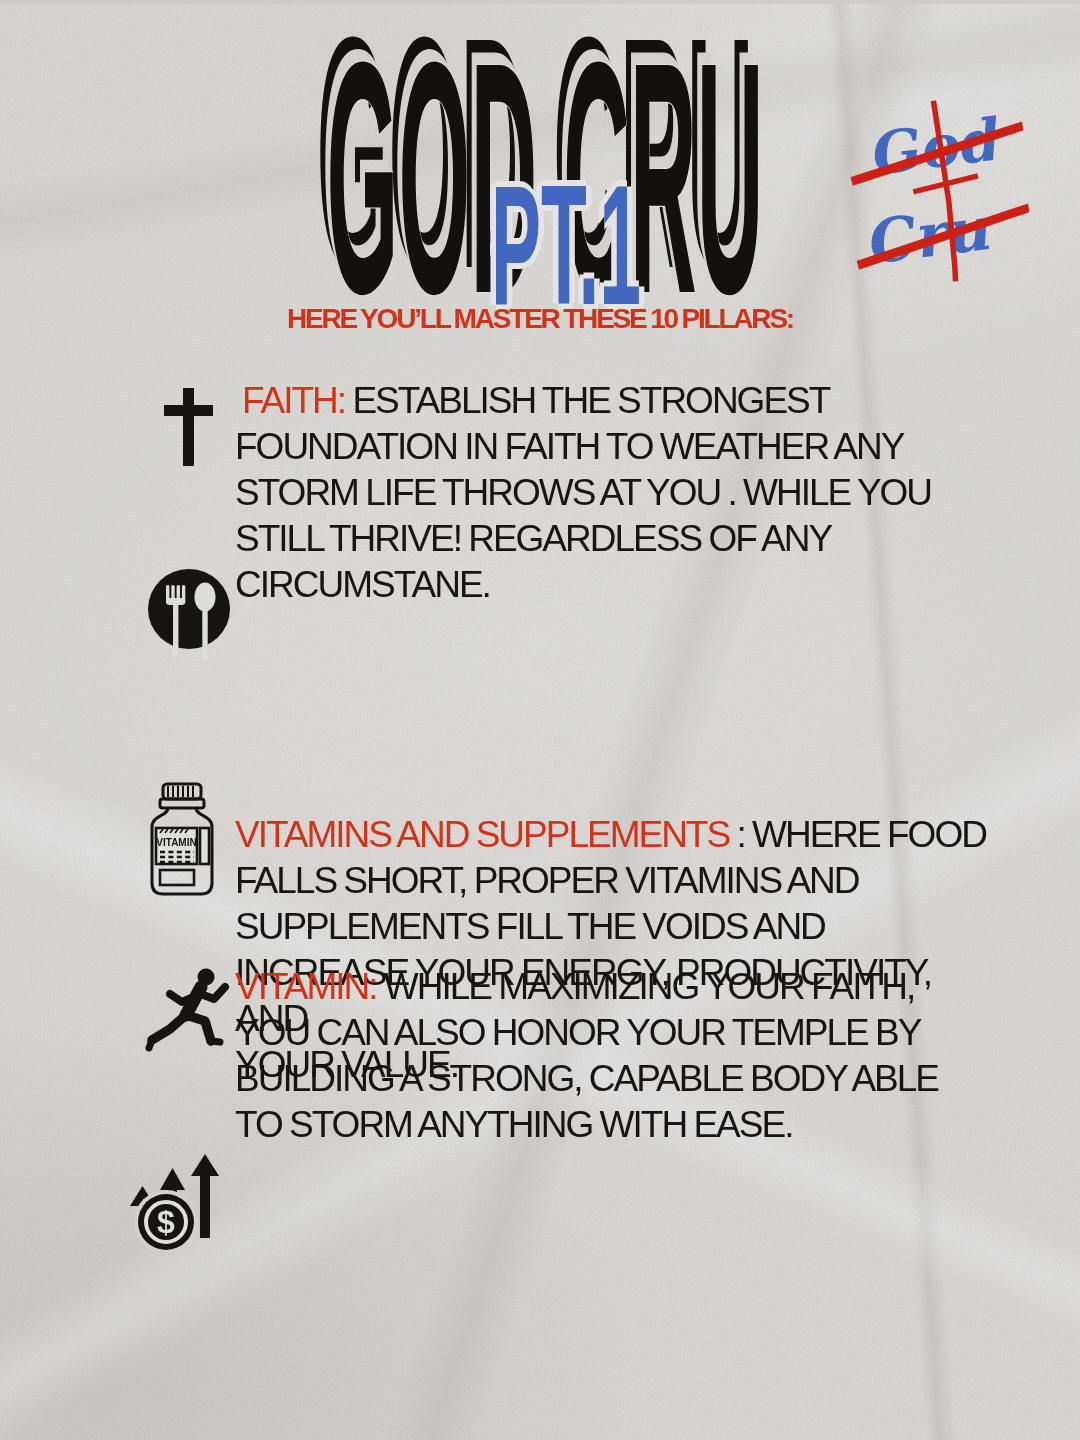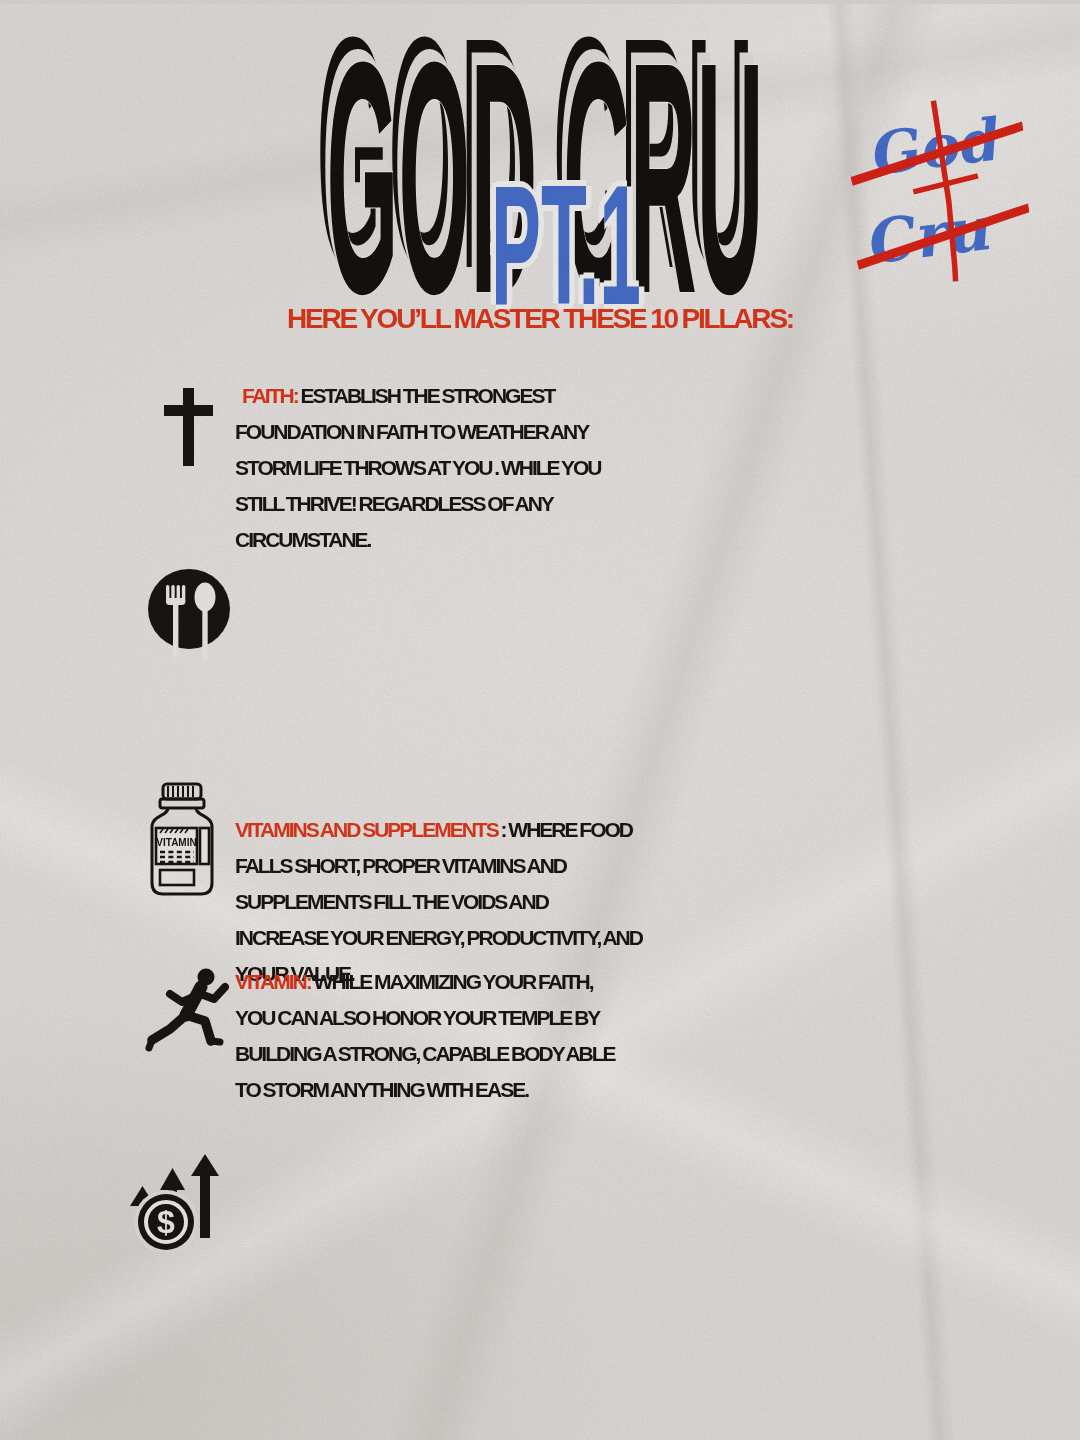--- a/index.html
+++ b/index.html
@@ -26,21 +26,21 @@
   .pt1-text{font-family:"Liberation Sans",sans-serif;font-weight:bold;font-size:60px;}
   .logo-svg{position:absolute;left:845px;top:78px;}
   .logo-word{font-family:"DejaVu Serif",serif;font-style:italic;font-weight:bold;}
   .subtitle{
     position:absolute;top:299px;left:50%;transform:translateX(-50%);
     font-weight:bold;font-size:28px;letter-spacing:-2.2px;word-spacing:-1px;
     color:#e5381c;white-space:nowrap;margin:0;
   }
   .pillar-text{
     position:absolute;margin:0;
-    font-weight:bold;font-size:21px;line-height:36px;
+    font-weight:normal;font-size:37px;line-height:46px;
     letter-spacing:-2px;word-spacing:-1px;
     color:#1a1613;white-space:pre-line;width:760px;
   }
   .pillar-label{color:#e5381c;}
   .icon-box{position:absolute;text-align:right;}
   #text-faith{left:235px;top:374px;text-indent:7px;}
   #text-food{left:235px;top:561px;}
   #text-vitamins{left:235px;top:808px;}
   #text-fitness{left:235px;top:960px;}
   #text-money{left:235px;top:1146px;}

